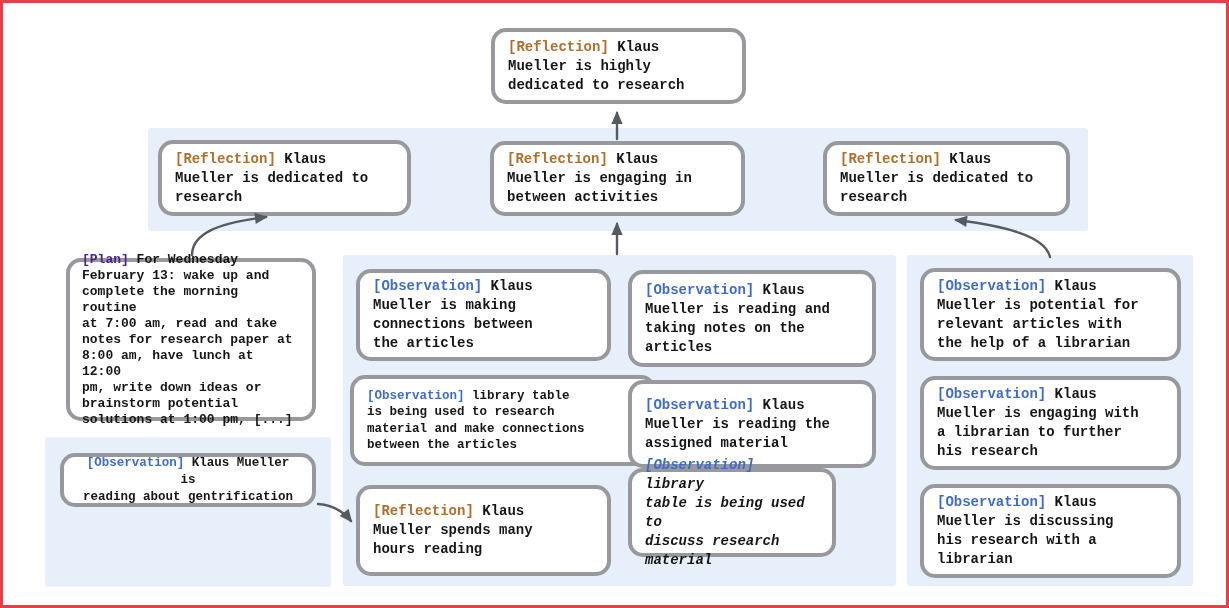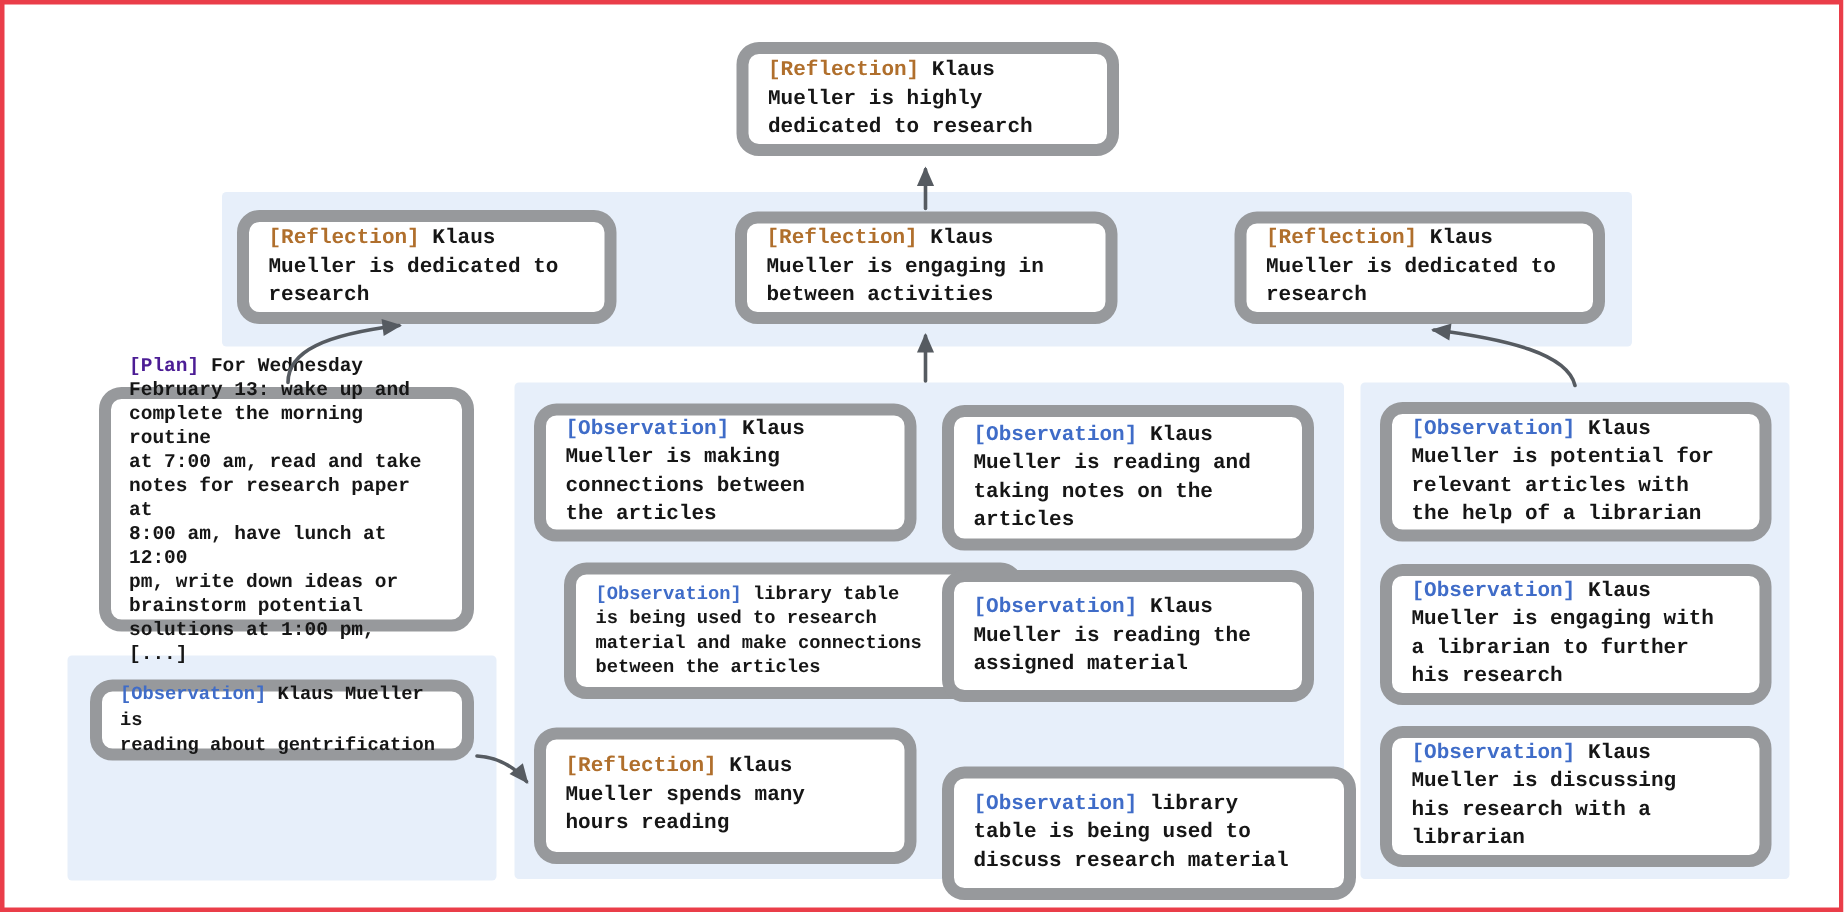--- a/index.html
+++ b/index.html
@@ -3,28 +3,28 @@
 <meta charset="utf-8">
 <style>
   html,body { margin:0; padding:0; background:#fff; }
   .canvas {
     position:relative; width:1229px; height:608px; background:#ffffff;
     box-sizing:border-box; border:3px solid #ea3d49; overflow:hidden;
     font-family:"Liberation Mono","DejaVu Sans Mono",monospace; font-weight:700;
   }
   .panel { position:absolute; border-radius:3px; z-index:1; }
   .node {
-    position:absolute; background:#ffffff; border:8px solid #c4b5fd;
+    position:absolute; background:#ffffff; border:4px solid #c4b5fd;
     border-radius:15px; display:flex; align-items:center;
     box-sizing:border-box; color:#161616; z-index:3;
   }
   .txt { white-space:pre-wrap; width:100%; padding:0 13px; }
   .size-l .txt { font-size:14px;   line-height:19px; }
   .size-p .txt { font-size:13px;   line-height:16px;   padding:0 12px; }
-  .size-s .txt { font-size:12.5px; line-height:17px;   padding:0 12px; }
+  .size-s .txt { font-size:12.5px; line-height:17px;   padding:0 12px;text-align:center; }
   .size-m .txt { font-size:12.5px; line-height:16.5px; }
   .tag { font-weight:700; }
   svg.arrows { position:absolute; left:0; top:0; z-index:5; pointer-events:none; }
   .watermark {
     position:absolute; left:833px; top:528px; z-index:9;
     font-family:"Liberation Sans","DejaVu Sans",sans-serif; font-weight:400;
     font-size:37px; letter-spacing:1px; white-space:nowrap;
     color:rgba(255,255,255,0.66);
     -webkit-text-stroke:1.3px rgba(135,139,145,0.62);
     text-shadow:0 0 1px rgba(120,124,130,0.5);
@@ -82,21 +82,21 @@
   </div>
 
 
   <div class="node size-l" style="left: 353px; top: 266px; width: 255px; height: 92px; border-color: rgb(151, 153, 156);">
     <div class="txt"><span class="tag" style="color: rgb(63, 108, 200);">[Observation]</span><span> Klaus
 Mueller is making
 connections between
 the articles</span></div>
   </div>
 
-  <div class="node size-m" style="left: 373px; top: 372px; width: 306px; height: 91px; border-color: rgb(151, 153, 156); justify-content: flex-end;">
+  <div class="node size-m" style="left: 347px; top: 372px; width: 306px; height: 91px; border-color: rgb(151, 153, 156); justify-content: flex-end;">
     <div class="txt"><span class="tag" style="color: rgb(63, 108, 200);">[Observation]</span><span> library table
 is being used to research
 material and make connections
 between the articles</span></div>
   </div>
 
   <div class="node size-l" style="left: 353px; top: 482px; width: 255px; height: 91px; border-color: rgb(151, 153, 156);">
     <div class="txt"><span class="tag" style="color: rgb(176, 111, 44);">[Reflection]</span><span> Klaus
 Mueller spends many
 hours reading</span></div>
@@ -108,21 +108,21 @@
 taking notes on the
 articles</span></div>
   </div>
 
   <div class="node size-l" style="left: 625px; top: 377px; width: 248px; height: 88px; border-color: rgb(151, 153, 156);">
     <div class="txt"><span class="tag" style="color: rgb(63, 108, 200);">[Observation]</span><span> Klaus
 Mueller is reading the
 assigned material</span></div>
   </div>
 
-  <div class="node size-l" style="left: 625px; top: 508px; width: 276px; height: 89px; border-color: rgb(151, 153, 156);">
+  <div class="node size-l" style="left: 625px; top: 465px; width: 208px; height: 89px; border-color: rgb(151, 153, 156); font-style: italic;">
     <div class="txt"><span class="tag" style="color: rgb(63, 108, 200);">[Observation]</span><span> library
 table is being used to
 discuss research material</span></div>
   </div>
 
   <div class="node size-l" style="left: 917px; top: 265px; width: 261px; height: 93px; border-color: rgb(151, 153, 156);">
     <div class="txt"><span class="tag" style="color: rgb(63, 108, 200);">[Observation]</span><span> Klaus
 Mueller is potential for
 relevant articles with
 the help of a librarian</span></div>

